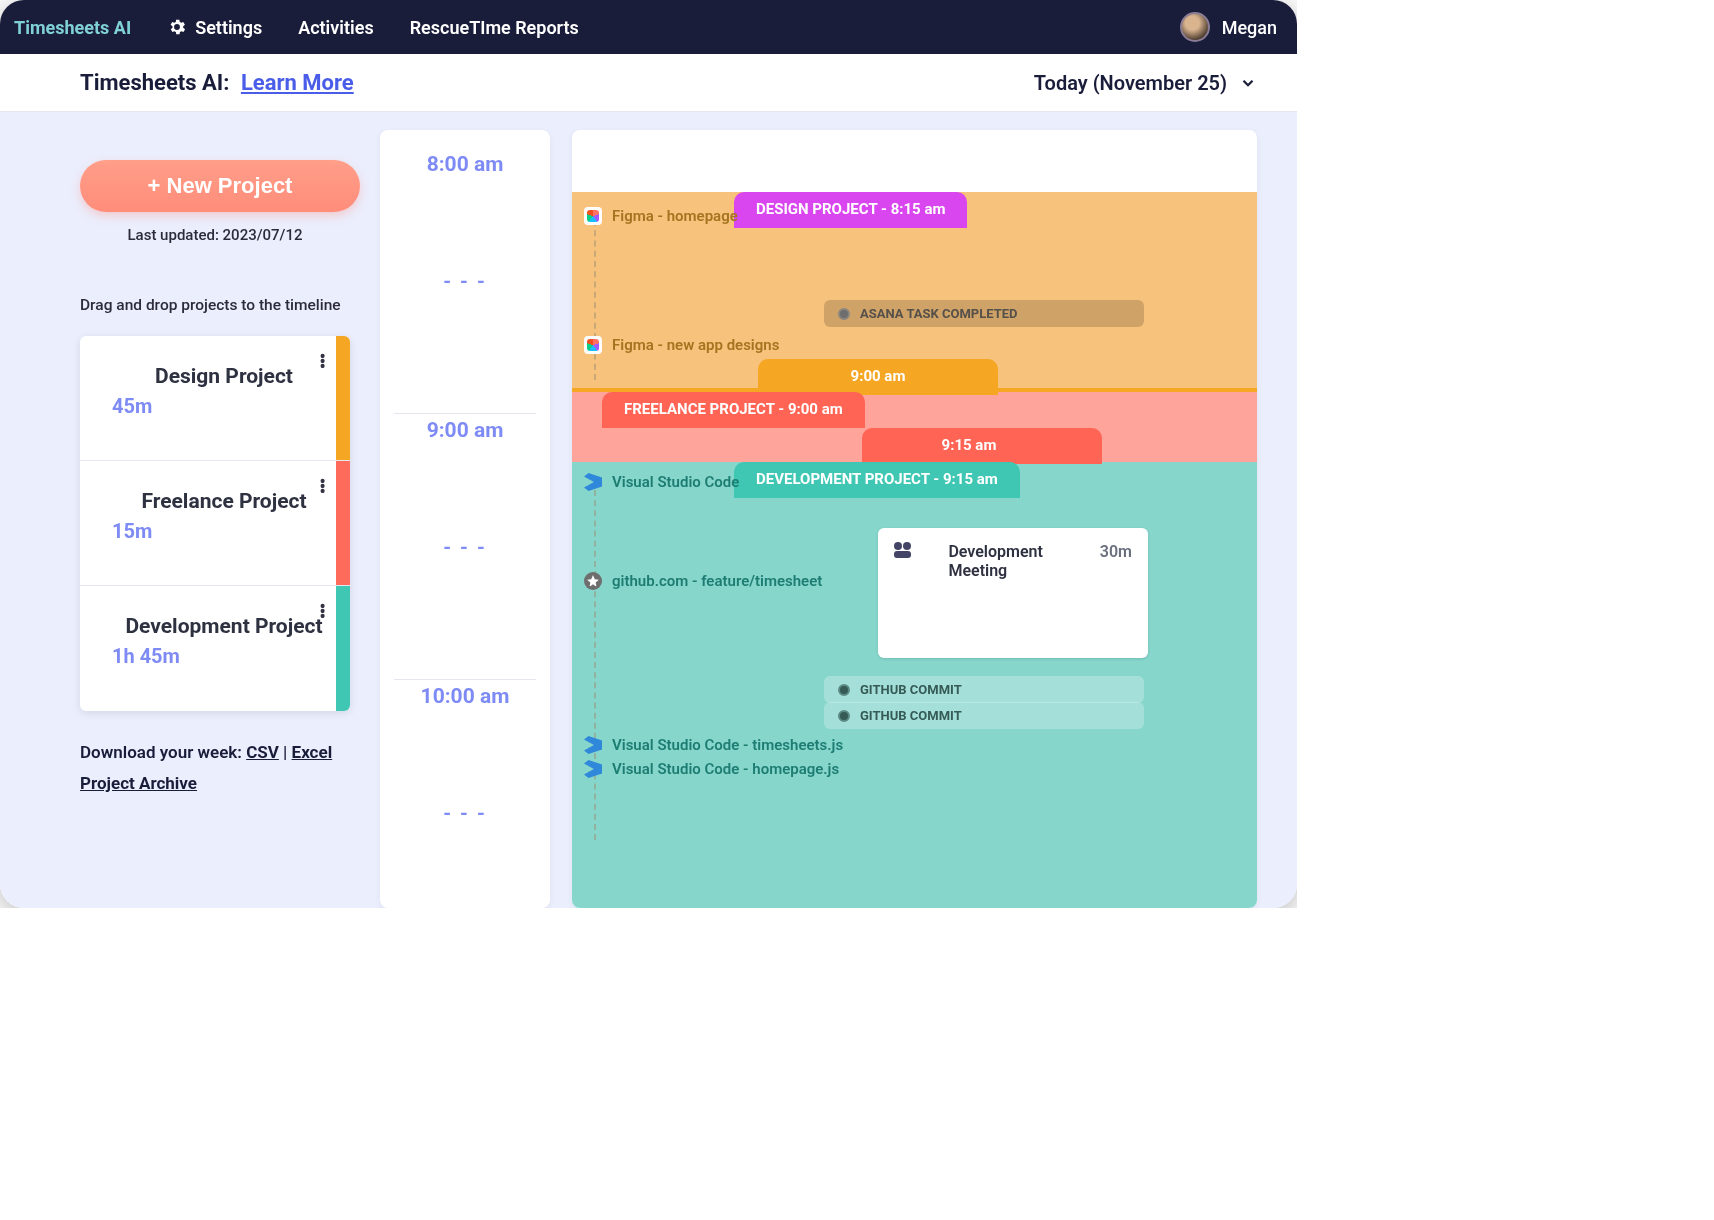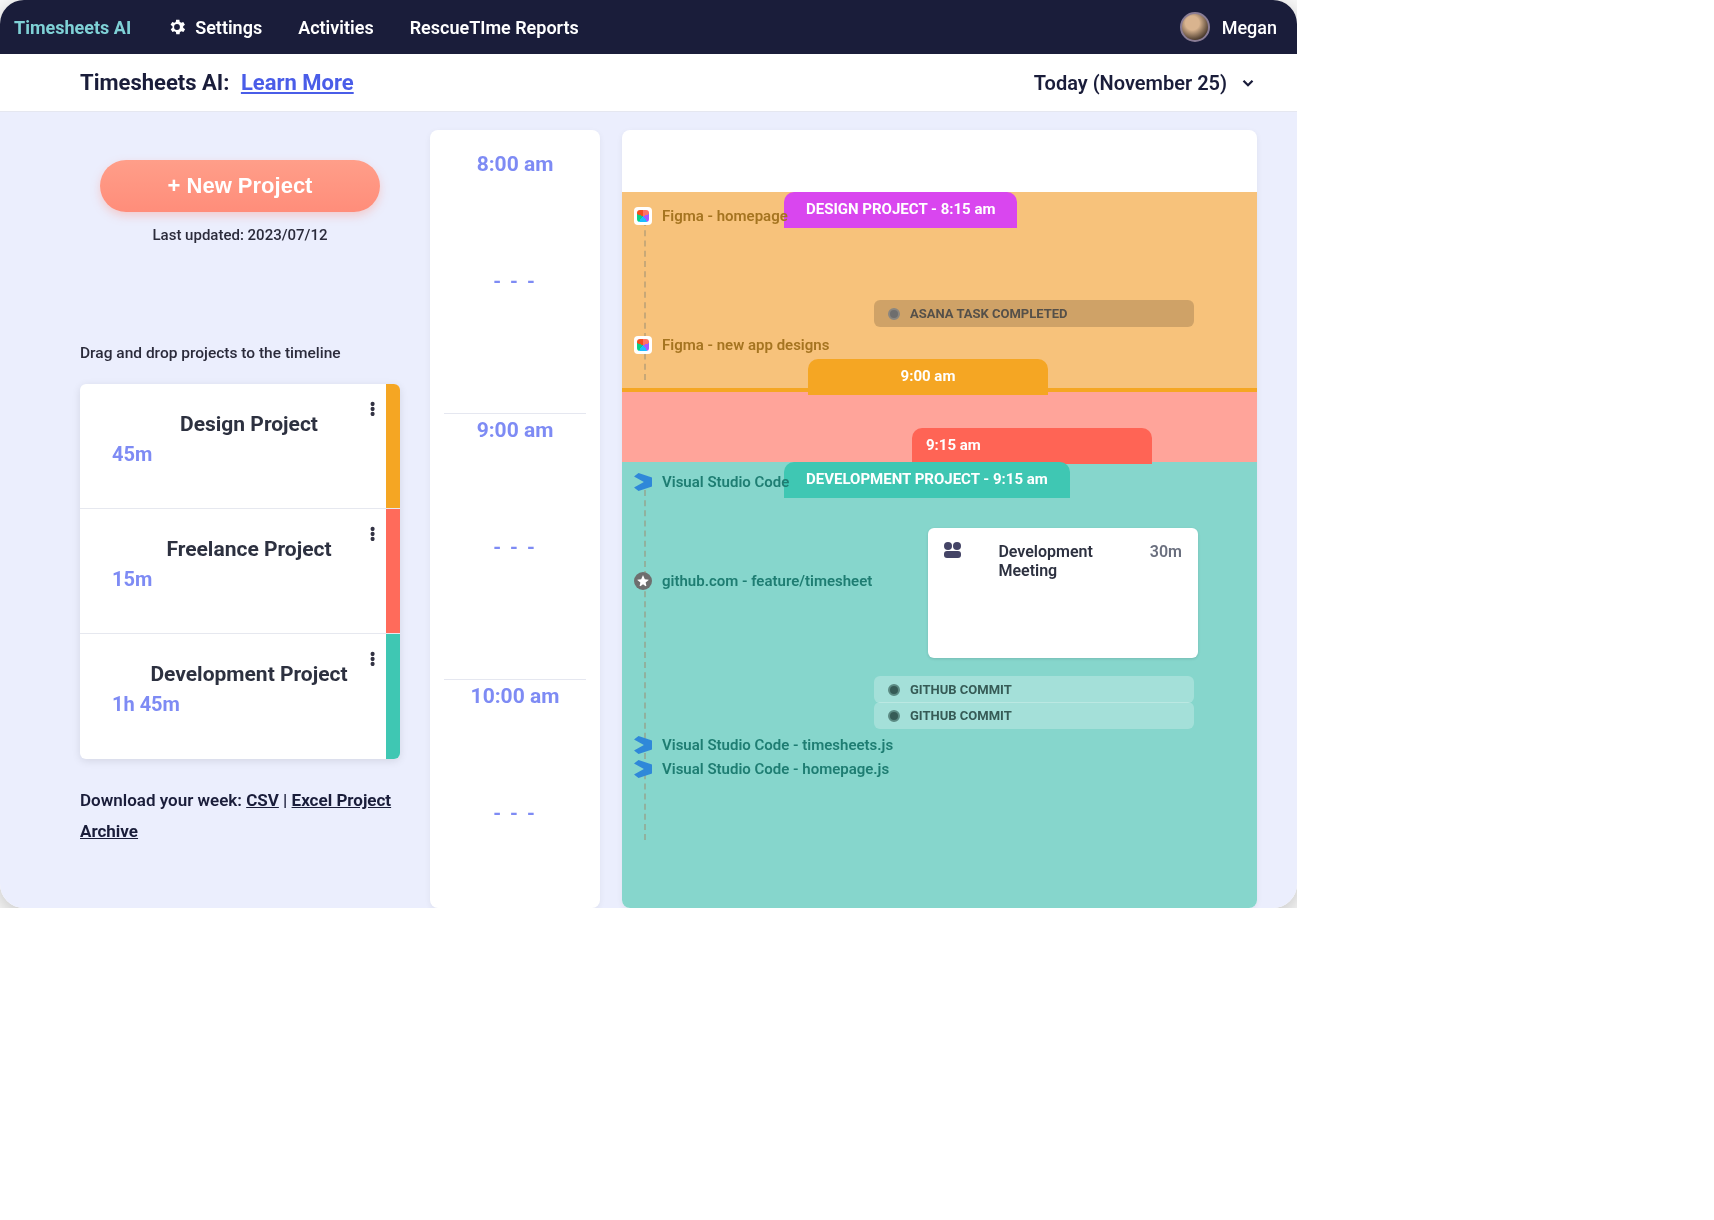--- a/index.html
+++ b/index.html
@@ -62,39 +62,39 @@
     .body {
       flex:1;
       background: #ebeefd;
       display: flex;
       padding: 18px 0 0 0;
       overflow: hidden;
     }
 
     
     .sidebar {
-      width: 430px;
+      width: 380px;
       padding: 30px 30px 0 80px;
       display:flex;
       flex-direction: column;
     }
     .new-project-btn {
       background: linear-gradient(180deg, #ff9e89, #ff8d7a);
       color: #fff;
       font-size: 22px;
       font-weight: 700;
       border: none;
       border-radius: 28px;
       height: 52px;
       width: 280px;
       margin: 0 auto 14px;
       cursor: pointer;
       box-shadow: 0 4px 10px rgba(255,140,120,0.35);
     }
-    .last-updated { text-align: center; color: #2b2b3b; font-size: 15px; font-weight: 500; margin-bottom: 100px; }
+    .last-updated { text-align: center; color: #2b2b3b; font-size: 15px; font-weight: 500; margin-bottom: 52px; }
     .drag-hint { color: #2b2b3b; font-size: 15.5px; font-weight: 500; margin-bottom: 22px; }
     .project-list {
       background:#fff;
       border-radius: 6px;
       box-shadow: 0 2px 8px rgba(0,0,0,0.10);
       overflow: hidden;
       margin-bottom: 26px;
     }
     .project-card {
       display:flex;
@@ -339,21 +339,22 @@
         <div class="pill" style="top:170px; left:252px; width:320px;">
           <span class="dot"></span>
           <span>ASANA TASK COMPLETED</span>
         </div>
         <div class="activity-row act-design" style="top:206px;">
           <div class="act-icon figma"></div>
           <span>Figma - new app designs</span>
         </div>
         <div class="time-tab" style="top:229px; left:186px; width:240px; text-align:center;">9:00 am</div>
 
-        <div class="time-tab time-tab-red" style="top:298px; left:290px; width:240px; text-align:left;padding-left:14px;">9:15 am</div>
+        <div class="project-tab" style="top:262px; left:30px; background:#ff6455;">FREELANCE PROJECT - 9:00 am</div>
+        <div class="time-tab time-tab-red" style="top:298px; left:290px; width:240px; text-align:center;padding-left:14px;">9:15 am</div>
 
         <div class="project-tab" style="top:332px; left:162px; background:#3fc7b3; color:#fff;">DEVELOPMENT PROJECT - 9:15 am</div>
         <div class="activity-row act-dev" style="top:343px;">
           <div class="act-icon vscode"></div>
           <span>Visual Studio Code</span>
         </div>
 
         <div class="meeting-card" style="top:398px; left:306px;">
           <div class="group-icon">
               <span></span>

